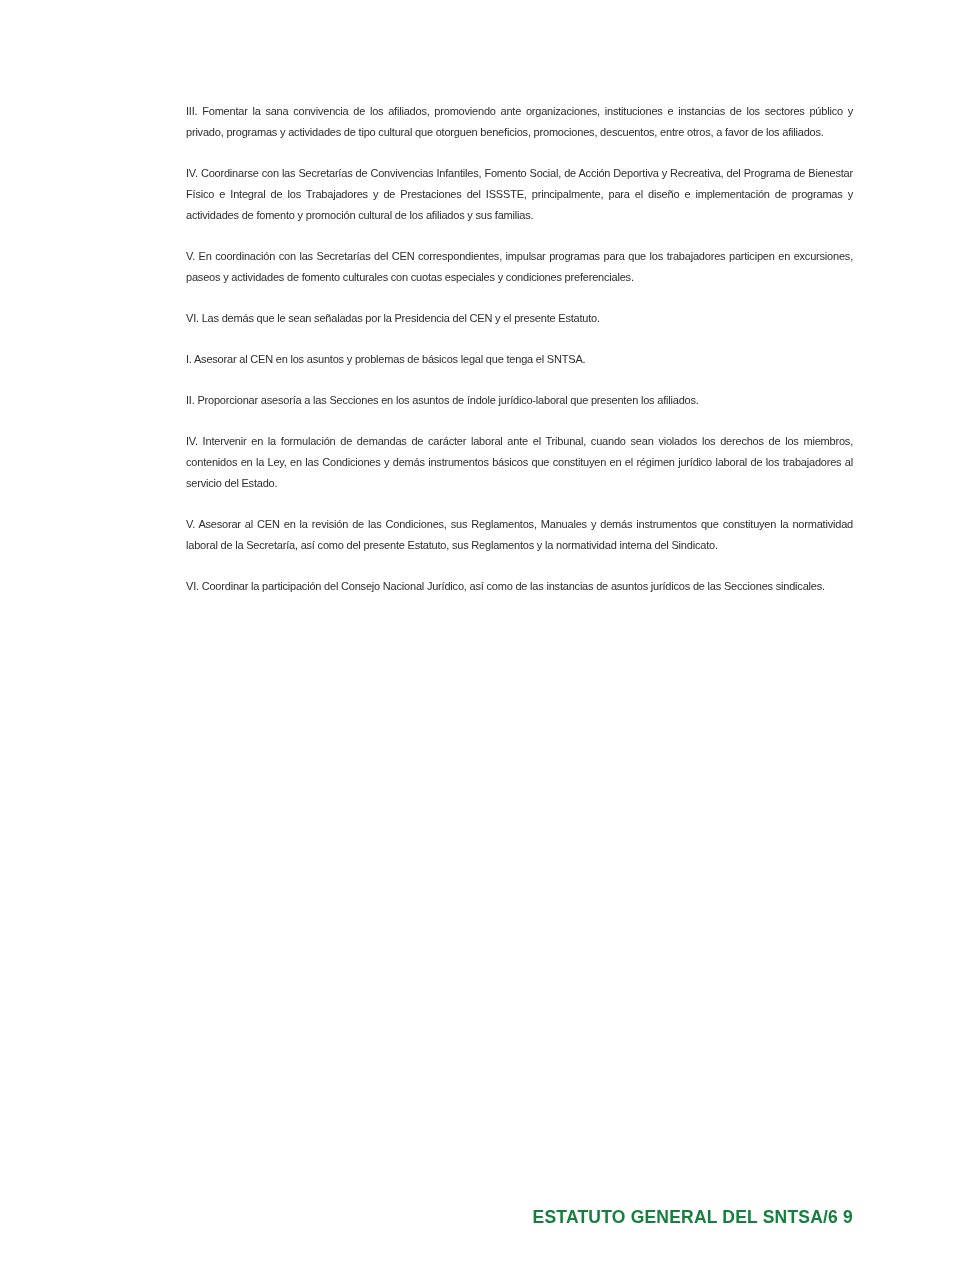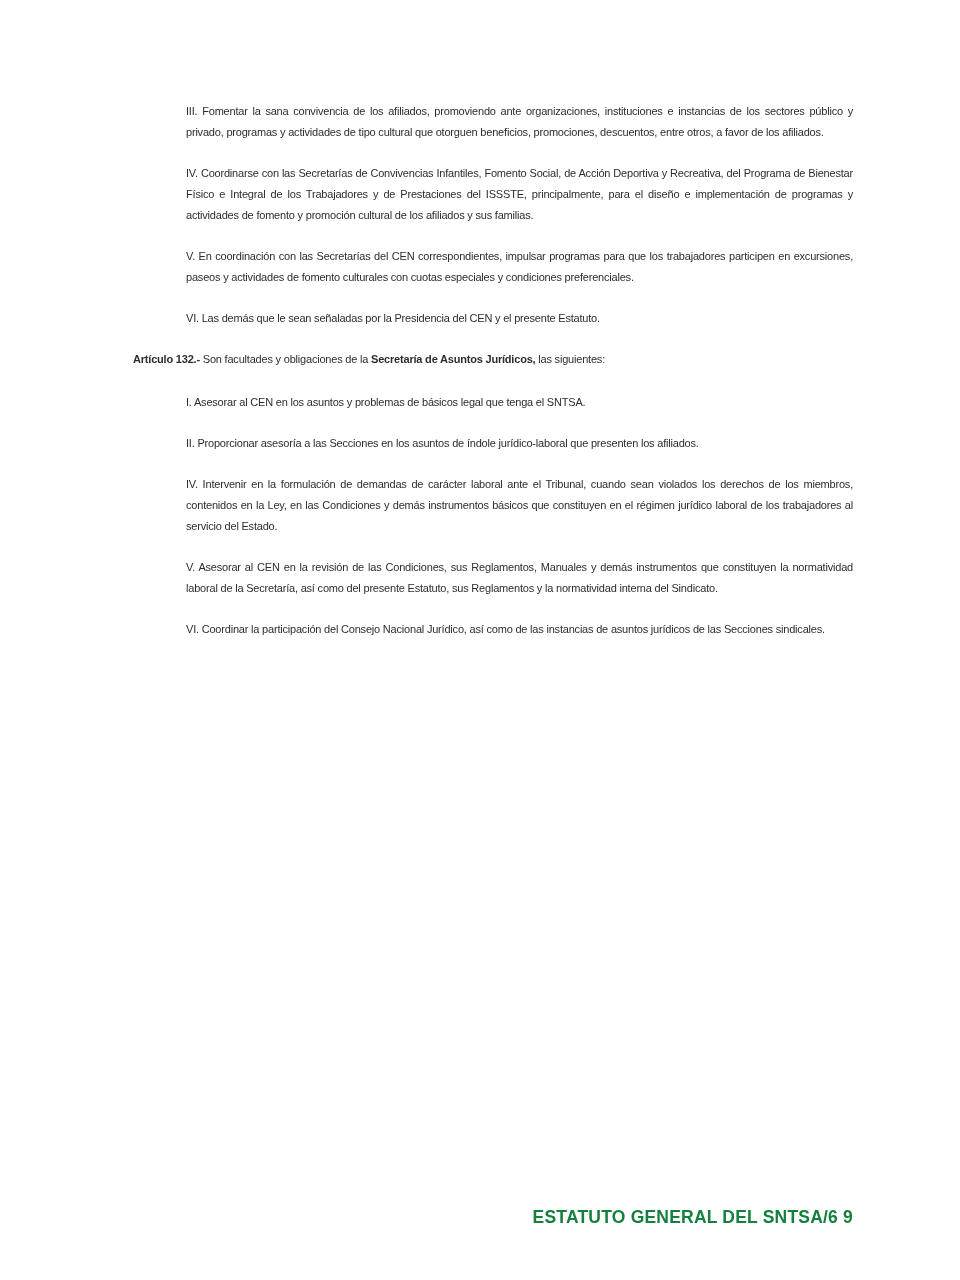--- a/index.html
+++ b/index.html
@@ -56,23 +56,20 @@
 
 <div class="page">
 
   <section class="indented">
       <p class="para">III. Fomentar la sana convivencia de los afiliados, promoviendo ante organizaciones, instituciones e instancias de los sectores público y privado, programas y actividades de tipo cultural que otorguen beneficios, promociones, descuentos, entre otros, a favor de los afiliados.</p>
       <p class="para">IV. Coordinarse con las Secretarías de Convivencias Infantiles, Fomento Social, de Acción Deportiva y Recreativa, del Programa de Bienestar Físico e Integral de los Trabajadores y de Prestaciones del ISSSTE, principalmente, para el diseño e implementación de programas y actividades de fomento y promoción cultural de los afiliados y sus familias.</p>
       <p class="para">V. En coordinación con las Secretarías del CEN correspondientes, impulsar programas para que los trabajadores participen en excursiones, paseos y actividades de fomento culturales con cuotas especiales y condiciones preferenciales.</p>
       <p class="para">VI. Las demás que le sean señaladas por la Presidencia del CEN y el presente Estatuto.</p>
     </section>
 
-  <p class="para article-para">
-    <span class="bold">Artículo 132.-</span><span> Son facultades y obligaciones de la </span><span class="bold">Secretaría de Asuntos Jurídicos,</span><span> las siguientes:</span>
-  </p>
 
   <section class="indented">
       <p class="para">I. Asesorar al CEN en los asuntos y problemas de básicos legal que tenga el SNTSA.</p>
       <p class="para">II. Proporcionar asesoría a las Secciones en los asuntos de índole jurídico-laboral que presenten los afiliados.</p>
       <p class="para">IV. Intervenir en la formulación de demandas de carácter laboral ante el Tribunal, cuando sean violados los derechos de los miembros, contenidos en la Ley, en las Condiciones y demás instrumentos básicos que constituyen en el régimen jurídico laboral de los trabajadores al servicio del Estado.</p>
       <p class="para">V. Asesorar al CEN en la revisión de las Condiciones, sus Reglamentos, Manuales y demás instrumentos que constituyen la normatividad laboral de la Secretaría, así como del presente Estatuto, sus Reglamentos y la normatividad interna del Sindicato.</p>
       <p class="para">VI. Coordinar la participación del Consejo Nacional Jurídico, así como de las instancias de asuntos jurídicos de las Secciones sindicales.</p>
     </section>
 
   <div class="page-footer">

